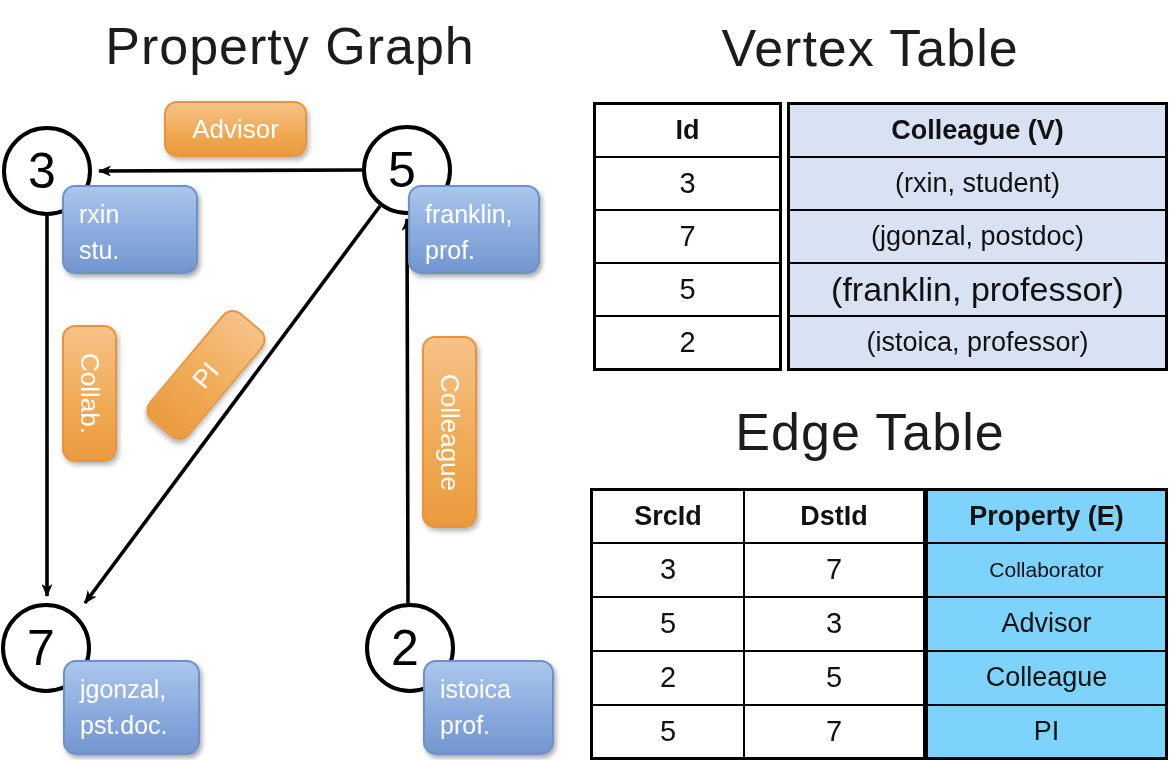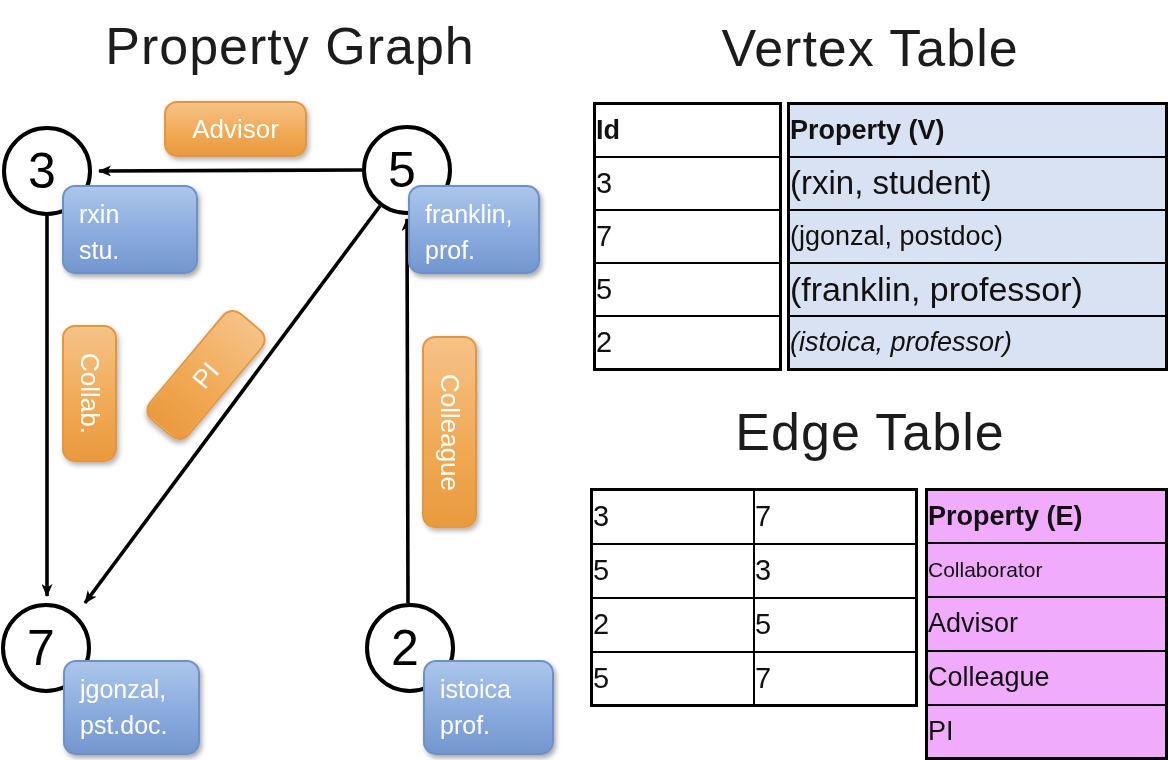--- a/index.html
+++ b/index.html
@@ -29,28 +29,28 @@
     position:absolute;border-radius:13px;box-sizing:border-box;
     background:linear-gradient(180deg,#f6c287 0%,#f0a953 60%,#ea9a3e 100%);
     border:2px solid #e6953c;box-shadow:2px 3px 5px rgba(0,0,0,0.3);
     color:#fff;font-size:26px;display:flex;align-items:center;justify-content:center;
   }
   .elabel .vert{transform:rotate(90deg);white-space:nowrap;}
   .elabel .vert-up{transform:rotate(-90deg);white-space:nowrap;}
   
   table.tbl{border-collapse:collapse;position:absolute;table-layout:fixed;}
   .tbl td,.tbl th{
-    border:2px solid #000;text-align:left;vertical-align:middle;
+    border:2px solid #000;text-align:center;vertical-align:middle;
     padding:0;overflow:hidden;white-space:nowrap;
   }
   table.tbl{border:3px solid #000;}
   .tbl th{font-size:27px;font-weight:bold;color:#111;}
   .tbl td{font-size:29px;font-weight:300;color:#111;}
   .vt-blue{background:#d9e2f3;}
-  .et-tan{background:#f0abfc;}
+  .et-tan{background:#7dd3fc;}
 </style>
 </head>
 <body>
 
 <div class="canvas">
 
   <div class="big-title" style="left:40px;top:16px;width:500px;">Property Graph</div>
 
   <svg class="edges-svg" viewBox="0 0 580 760">
     <defs>
@@ -124,41 +124,45 @@
           <td>5</td>
         </tr>
     <tr style="height:54px;">
           <td>2</td>
         </tr>
   </tbody>
     </table>
   <table class="tbl" style="left:787px;top:102px;width:381px;">
     <tbody>
         <tr style="height:53px;">
-          <th class="vt-blue">Property (V)</th>
+          <th class="vt-blue">Colleague (V)</th>
         </tr>
     <tr style="height:53px;">
-          <td class="vt-blue" style="font-size:33px;">(rxin, student)</td>
+          <td class="vt-blue" style="font-size:27px;">(rxin, student)</td>
         </tr>
     <tr style="height:53px;">
           <td class="vt-blue" style="font-size:27px;">(jgonzal, postdoc)</td>
         </tr>
     <tr style="height:53px;">
           <td class="vt-blue" style="font-size:34px;">(franklin, professor)</td>
         </tr>
     <tr style="height:54px;">
-          <td class="vt-blue" style="font-size:27px;font-style:italic;">(istoica, professor)</td>
+          <td class="vt-blue" style="font-size:27px;">(istoica, professor)</td>
         </tr>
   </tbody>
     </table>
 
   <div class="big-title" style="left:580px;top:402px;width:580px;">Edge Table</div>
 
   <table class="tbl" style="left:590px;top:488px;width:328px;">
     <tbody>
+        <tr style="height:53px;">
+      <th style="width:150px;">SrcId</th>
+      <th style="width:178px;">DstId</th>
+    </tr>
     <tr style="height:54px;">
       <td>3</td>
       <td>7</td>
         </tr>
     <tr style="height:54px;">
       <td>5</td>
       <td>3</td>
         </tr>
     <tr style="height:54px;">
       <td>2</td>

